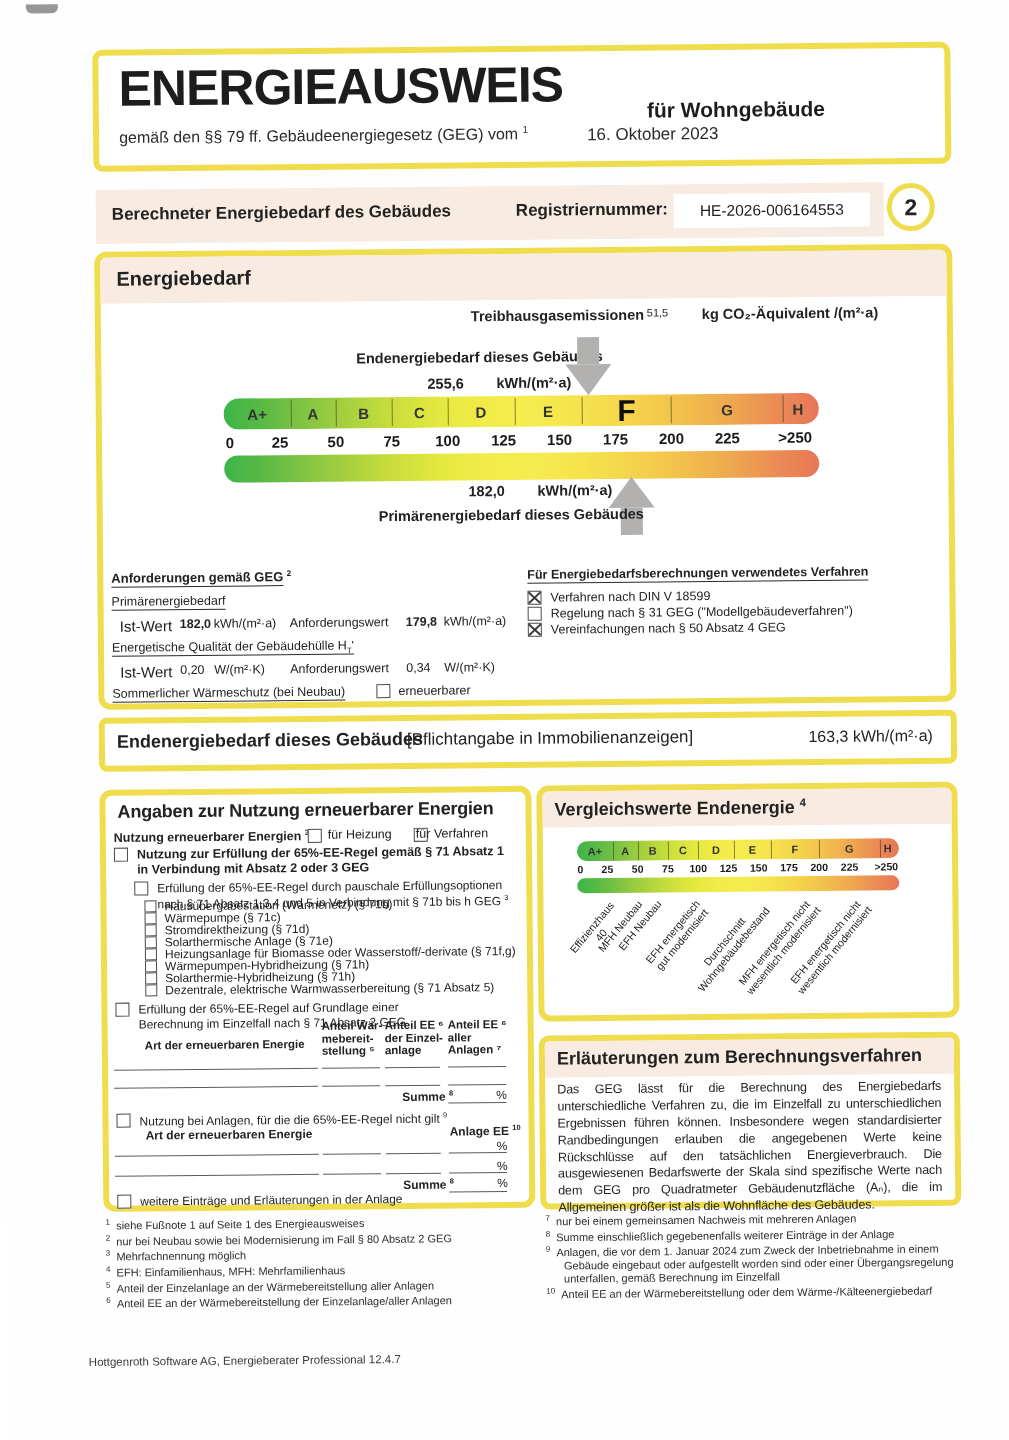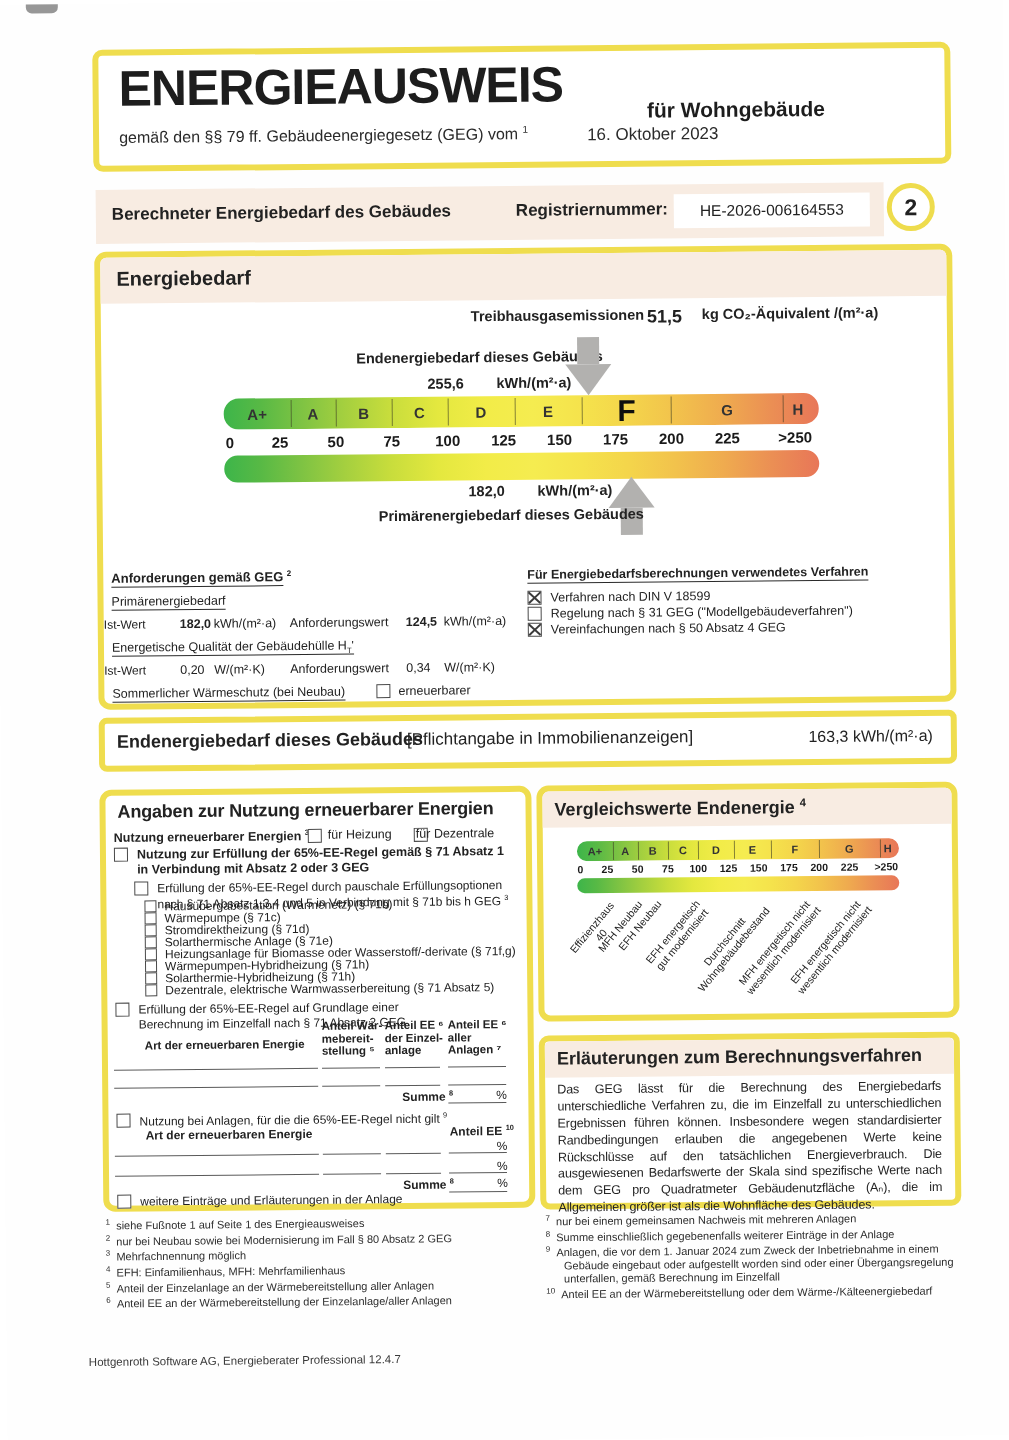--- a/index.html
+++ b/index.html
@@ -27,21 +27,21 @@
   .reg-label{left:16px;top:15px;font-size:17px;}
   .reg-reg{left:420px;top:15px;font-size:17px;}
   .reg-box{left:578px;top:10px;width:196px;height:34px;background:#fff;font-size:15.5px;line-height:34px;text-align:center;}
   .pagecircle{position:absolute;left:891px;top:187px;width:38px;height:38px;border:5px solid #eedc4d;border-radius:50%;background:#fff;text-align:center;line-height:38px;font-size:23px;font-weight:bold;}
 
   
   .ep{left:98px;top:248px;width:846px;height:446px;}
   .ep-head{position:absolute;left:0;top:0;right:0;height:46px;background:#f8ece2;border-radius:6px 6px 0 0;}
   .ep-title{left:16px;top:10px;font-size:20px;font-weight:bold;}
   .ghg-label{left:370px;top:54px;font-size:14.5px;font-weight:bold;}
-  .ghg-value{left:546px;top:54px;font-size:18px;font-weight:bold;}
+  .ghg-value{left:546px;top:54px;font-size:11px;font-weight:normal;}
   .ghg-unit{left:601px;top:54px;font-size:14.5px;font-weight:bold;}
   .fin-label{left:255px;top:95px;font-size:14.5px;font-weight:bold;}
   .fin-value{left:326px;top:121px;font-size:14.5px;font-weight:bold;}
   .fin-unit{left:395px;top:121px;font-size:14.5px;font-weight:bold;}
   .pri-value{left:366px;top:229px;font-size:14.5px;font-weight:bold;}
   .pri-unit{left:435px;top:229px;font-size:14.5px;font-weight:bold;}
   .pri-label{left:276px;top:253px;font-size:14.5px;font-weight:bold;}
 
   
   .scale-wrap{position:absolute;left:122px;top:142px;width:595px;}
@@ -62,21 +62,21 @@
   .arr .headdn{width:0;height:0;border-left:23px solid transparent;border-right:23px solid transparent;border-top:31px solid #b2b1af;}
   .arr .headup{width:0;height:0;border-left:23px solid transparent;border-right:23px solid transparent;border-bottom:31px solid #b2b1af;}
   .arr-down{left:61.4%;top:-58px;transform:translateX(-50%);}
   .arr-up{left:68.4%;top:82px;transform:translateX(-50%);}
 
   
   .u{border-bottom:1.2px solid #2a2a2a;padding-bottom:1px;}
   .geg-title{left:8px;top:313px;font-size:13px;font-weight:bold;}
   .geg-prim{left:8px;top:337px;font-size:12.5px;}
   .r1{top:360px;}  .r2{top:406px;}
-  .geg-ist{left:0;font-size:12px;}
+  .geg-ist{left:16px;font-size:15px;}
   .geg-istv{left:76px;font-size:12.5px;font-weight:bold;}
   .geg-istv2{left:76px;font-size:12.5px;}
   .geg-istu{left:110px;font-size:12.5px;}
   .geg-anf{left:186px;font-size:12.5px;}
   .geg-reqv{left:302px;font-size:12.5px;font-weight:bold;}
   .geg-reqv2{left:302px;font-size:12.5px;}
   .geg-requ{left:340px;font-size:12.5px;}
   .geg-hull{left:8px;top:383px;font-size:12.5px;}
   .geg-sum{left:8px;top:429px;font-size:12.5px;}
   .sum-cb{left:272px;top:429px;}
@@ -242,21 +242,21 @@
     <div class="abs pri-unit">kWh/(m²·a)</div>
     <div class="abs pri-label">Primärenergiebedarf dieses Gebäudes</div>
 
     
     <div class="abs geg-title"><span class="u">Anforderungen gemäß GEG</span> <sup>2</sup></div>
     <div class="abs geg-prim"><span class="u">Primärenergiebedarf</span></div>
     <div class="abs geg-ist r1">Ist-Wert</div>
     <div class="abs geg-istv r1">182,0</div>
     <div class="abs geg-istu r1">kWh/(m²·a)</div>
     <div class="abs geg-anf r1">Anforderungswert</div>
-    <div class="abs geg-reqv r1">124,5</div>
+    <div class="abs geg-reqv r1">179,8</div>
     <div class="abs geg-requ r1">kWh/(m²·a)</div>
     <div class="abs geg-hull"><span class="u"><span>Energetische Qualität der Gebäudehülle H</span><sub>T</sub><span>'</span></span></div>
     <div class="abs geg-ist r2">Ist-Wert</div>
     <div class="abs geg-istv2 r2">0,20</div>
     <div class="abs geg-istu r2">W/(m²·K)</div>
     <div class="abs geg-anf r2">Anforderungswert</div>
     <div class="abs geg-reqv2 r2">0,34</div>
     <div class="abs geg-requ r2">W/(m²·K)</div>
     <div class="abs geg-sum"><span class="u">Sommerlicher Wärmeschutz (bei Neubau)</span></div>
     <span class="cb abs sum-cb"></span>
@@ -283,21 +283,21 @@
     <div class="abs ban-brk">[Pflichtangabe in Immobilienanzeigen]</div>
     <div class="abs ban-val">163,3 kWh/(m²·a)</div>
   </div>
 
   <div class="ypanel rp">
     <div class="abs rp-title">Angaben zur Nutzung erneuerbarer Energien</div>
     <div class="abs rp-intro"><span>Nutzung erneuerbarer Energien</span> <sup>3</sup></div>
     <span class="cb abs rp-cbh"></span>
     <div class="abs rp-heiz">für Heizung</div>
     <span class="cb abs rp-cbw"></span>
-    <div class="abs rp-warm">für Dezentrale</div>
+    <div class="abs rp-warm">für Verfahren</div>
 
     <div class="crow rp-rule65">
         <span class="cb"></span>
         <span>Nutzung zur Erfüllung der 65%-EE-Regel gemäß § 71 Absatz 1 in Verbindung mit Absatz 2 oder 3 GEG</span>
       </div>
     <div class="crow rp-pausch">
         <span class="cb"></span>
         <span><span>Erfüllung der 65%-EE-Regel durch pauschale Erfüllungsoptionen nach § 71 Absatz 1,3,4 und 5 in Verbindung mit § 71b bis h GEG</span> <sup>3</sup></span>
       </div>
 
@@ -361,21 +361,21 @@
 
     <div class="summe s1"><span>Summe</span> <sup>8</sup></div>
     <div class="pct pz1">%</div>
     <div class="bline bl-d y3"></div>
 
     <div class="crow rp-na">
         <span class="cb"></span>
         <span><span>Nutzung bei Anlagen, für die die 65%-EE-Regel nicht gilt</span> <sup>9</sup></span>
       </div>
     <div class="abs rp-art2">Art der erneuerbaren Energie</div>
-    <div class="abs rp-aee"><span>Anteil EE</span> <sup>10</sup></div>
+    <div class="abs rp-aee"><span>Anlage EE</span> <sup>10</sup></div>
 
     <div class="pct pz2">%</div>
     <div class="bline bl-a y4"></div>
     <div class="bline bl-b y4"></div>
     <div class="bline bl-c y4"></div>
     <div class="bline bl-d y4"></div>
     <div class="pct pz3">%</div>
     <div class="bline bl-a y5"></div>
     <div class="bline bl-b y5"></div>
     <div class="bline bl-c y5"></div>

